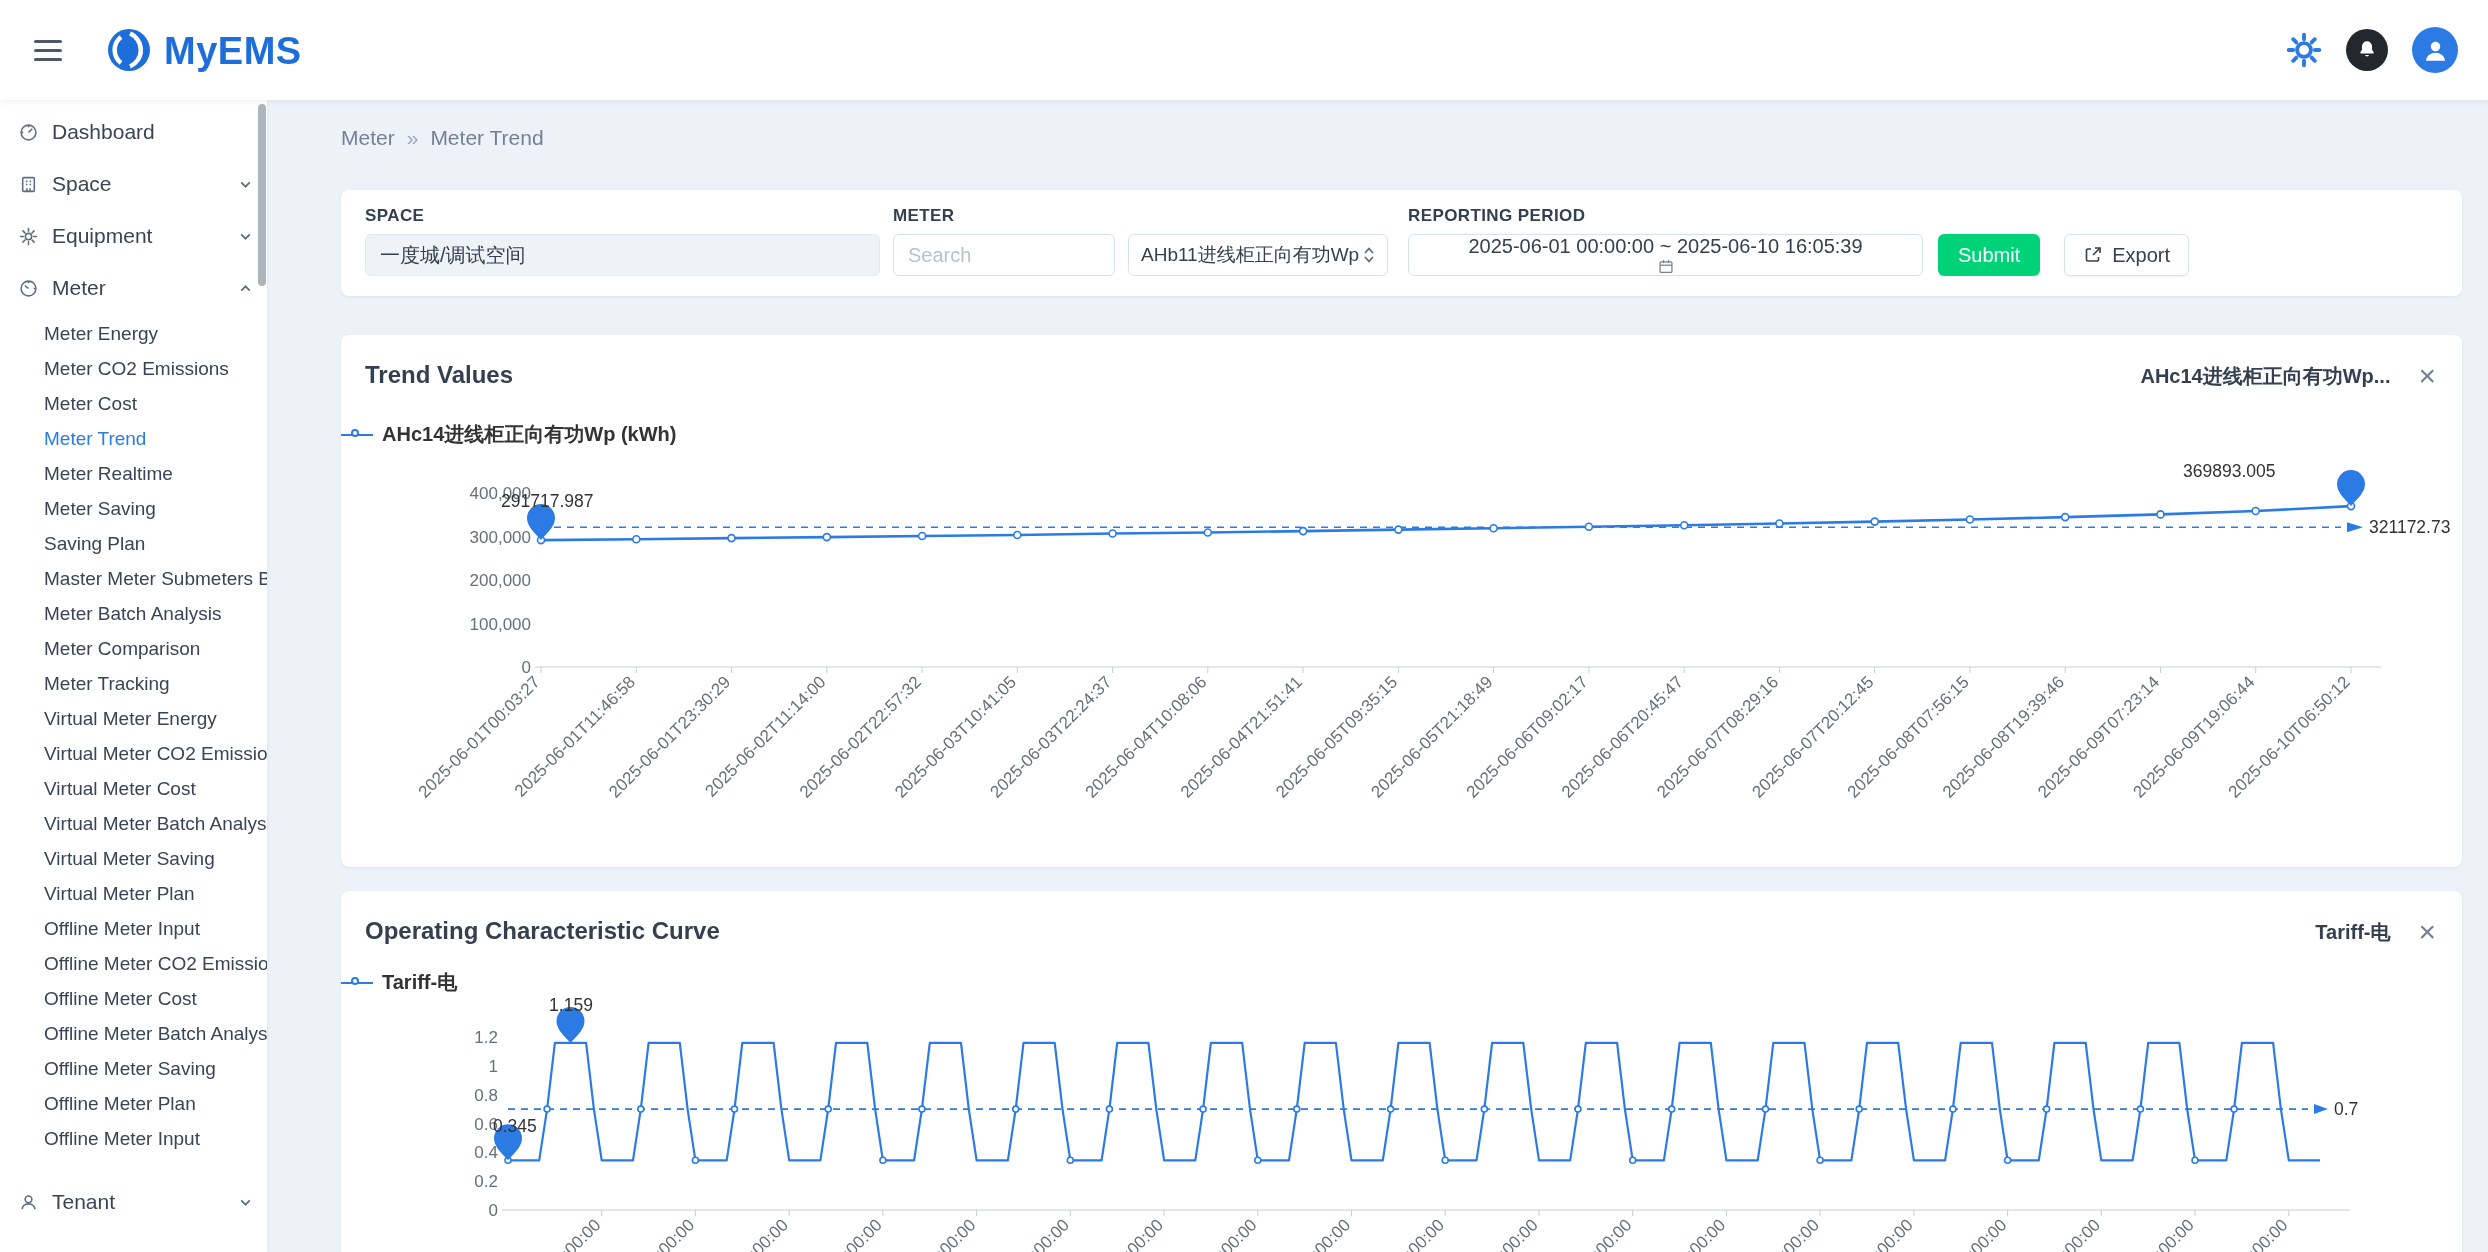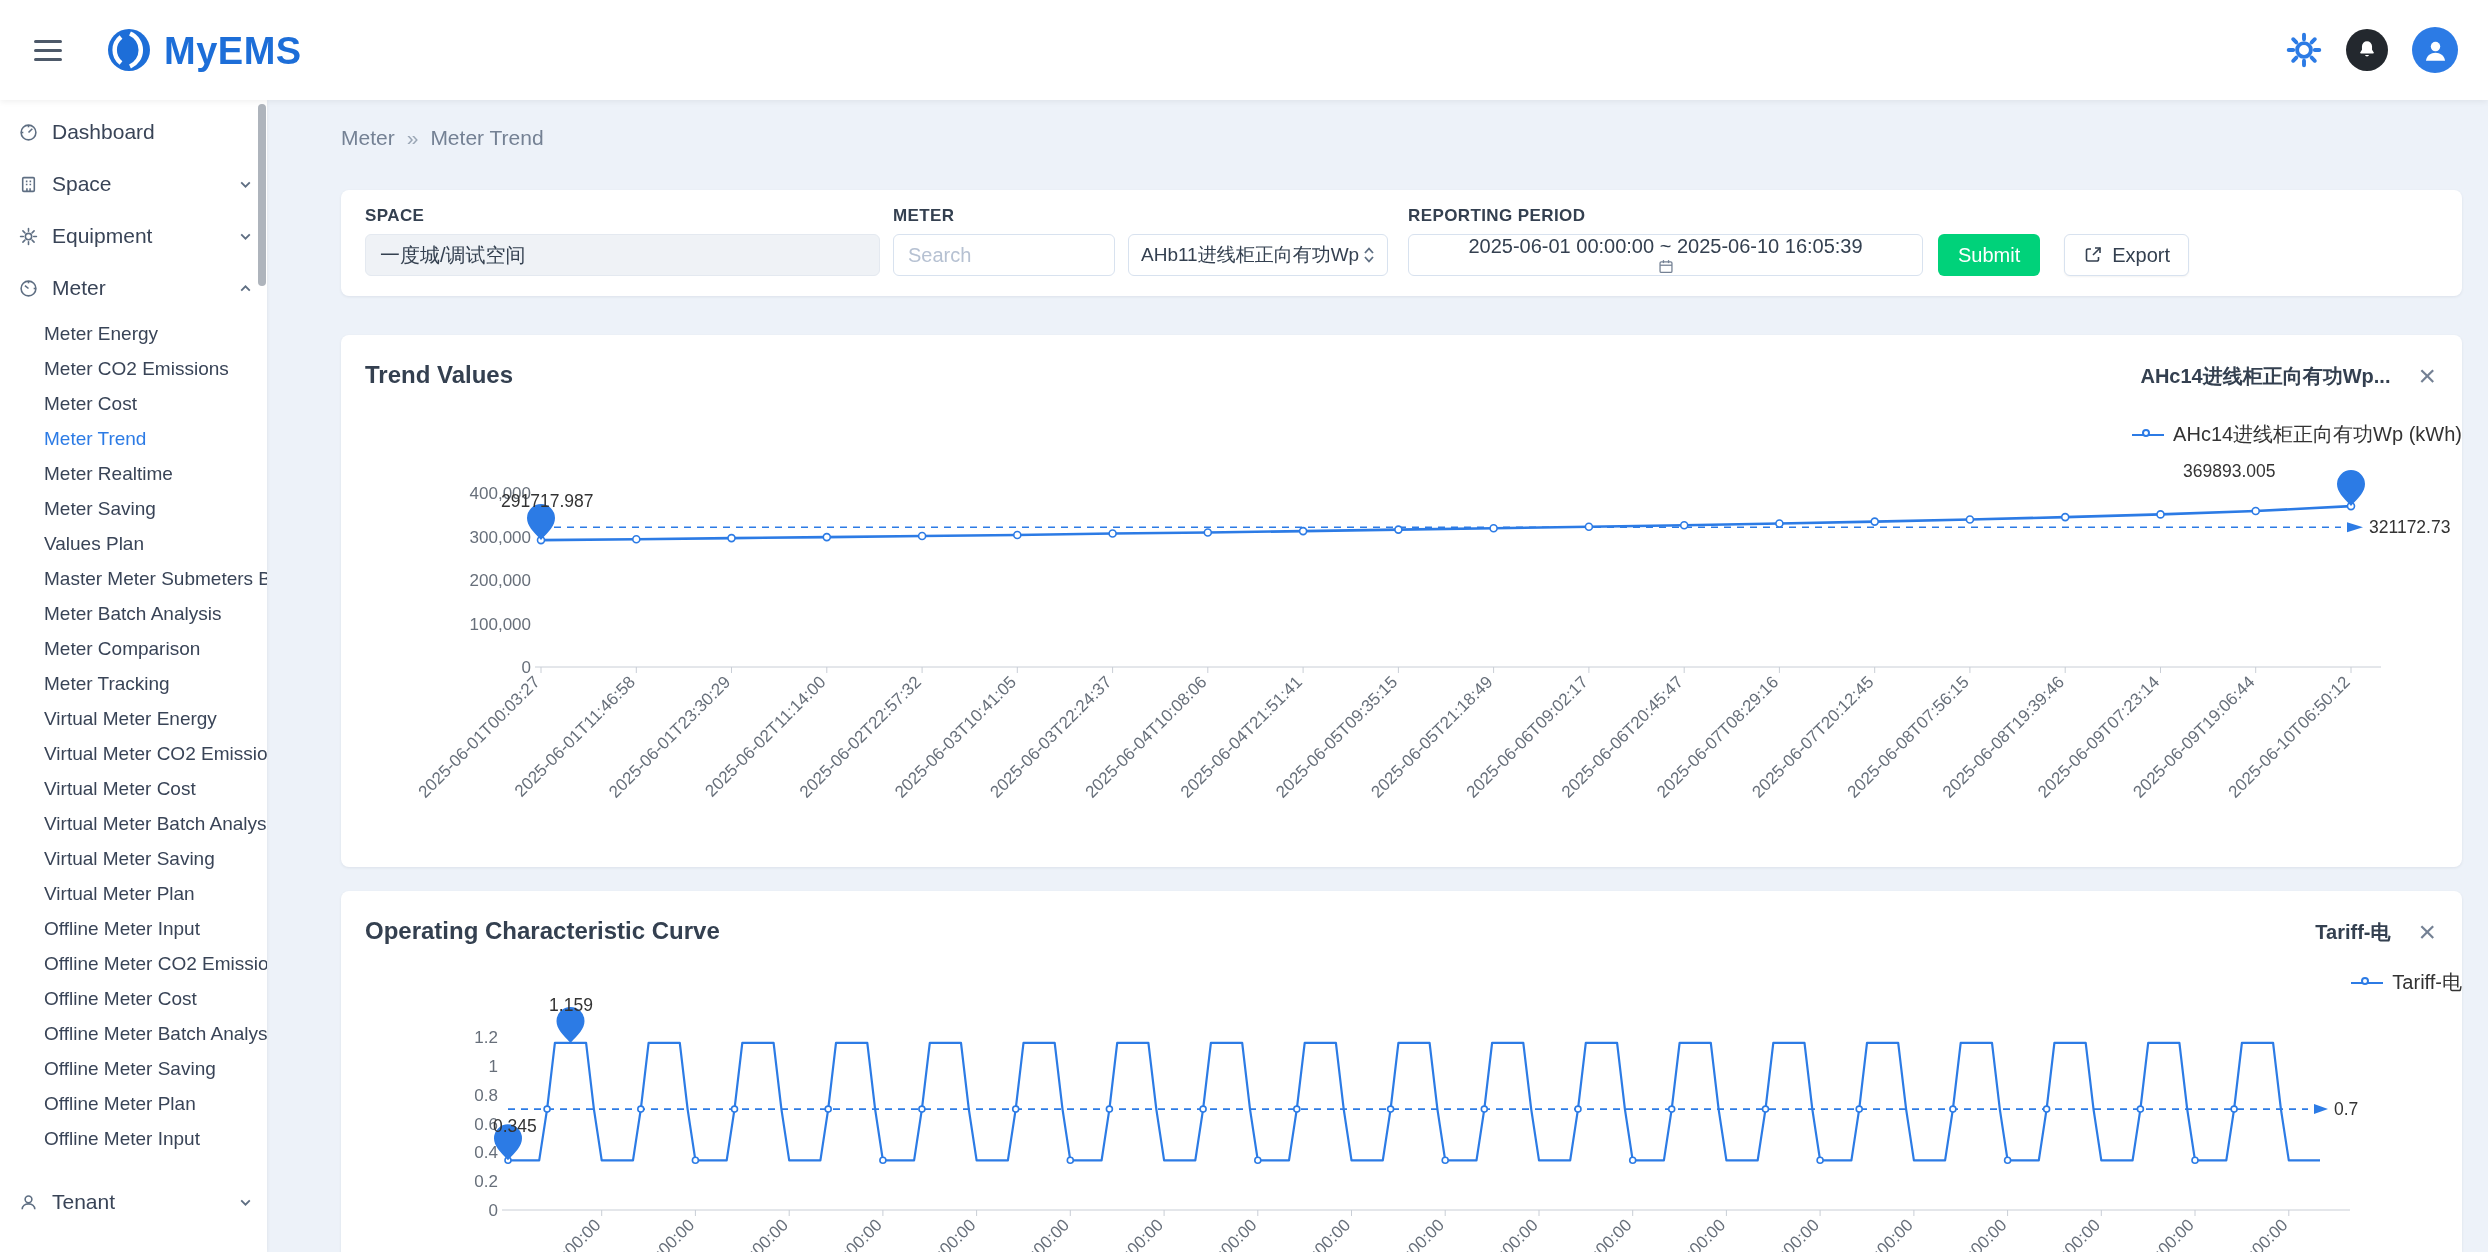--- a/index.html
+++ b/index.html
@@ -68,22 +68,22 @@
     box-shadow:0 1px 2px rgba(0,0,0,.05); font-family:inherit; }
 
   
   .trend-card { margin-top:39px; height:532px; overflow:hidden; }
   .oc-card { margin-top:24px; height:440px; overflow:hidden; }
   .card-head { display:flex; justify-content:space-between; align-items:flex-start; padding:26px 26px 0 24px; }
   .card-title { font-size:24px; font-weight:600; color:#344050; }
   .head-right { display:flex; align-items:center; gap:28px; }
   .series-name { font-size:20px; font-weight:600; color:#344050; cursor:pointer; }
   .close-btn { background:none; border:none; font-size:30px; color:#748194; line-height:1; cursor:pointer; font-family:inherit; }
-  .legend { position:absolute; left:0; right:0; display:flex; justify-content:flex-end; align-items:center;
-    gap:9px; font-size:20px; color:#333; cursor:pointer; }
+  .legend { position:absolute; left:0; right:0; display:flex; justify-content:flex-start; align-items:center;
+    gap:9px; font-size:20px; color:#333; cursor:pointer;font-weight:bold; }
   .trend-card .legend { top:86px; }
   .oc-card .legend { top:78px; }
   .legend-marker { position:relative; width:32px; height:14px; display:inline-block; }
   .lm-line { position:absolute; left:0; right:0; top:6px; height:2px; background:#2c7be5; }
   .lm-circle { position:absolute; left:10px; top:1px; width:8px; height:8px; border:2.5px solid #2c7be5;
     border-radius:50%; background:#fff; }
   svg.chart { position:absolute; left:0; top:110px; }
   .oc-card svg.chart { top:104px; }
 
   
@@ -201,21 +201,21 @@
           </svg>
         </span>
       </div>
       <div class="submenu">
         <div class="sub-item">Meter Energy</div>
         <div class="sub-item">Meter CO2 Emissions</div>
         <div class="sub-item">Meter Cost</div>
         <div class="sub-item active">Meter Trend</div>
         <div class="sub-item">Meter Realtime</div>
         <div class="sub-item">Meter Saving</div>
-        <div class="sub-item">Values Plan</div>
+        <div class="sub-item">Saving Plan</div>
         <div class="sub-item">Master Meter Submeters Balance</div>
         <div class="sub-item">Meter Batch Analysis</div>
         <div class="sub-item">Meter Comparison</div>
         <div class="sub-item">Meter Tracking</div>
         <div class="sub-item">Virtual Meter Energy</div>
         <div class="sub-item">Virtual Meter CO2 Emissions</div>
         <div class="sub-item">Virtual Meter Cost</div>
         <div class="sub-item">Virtual Meter Batch Analysis</div>
         <div class="sub-item">Virtual Meter Saving</div>
         <div class="sub-item">Virtual Meter Plan</div>

